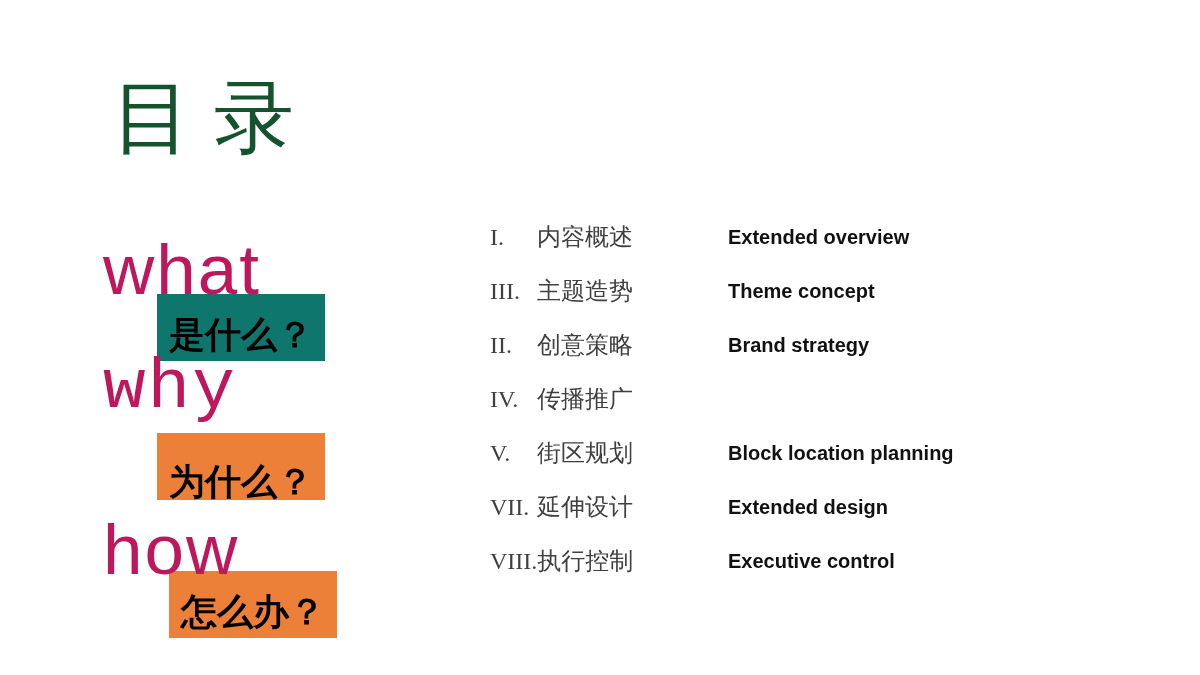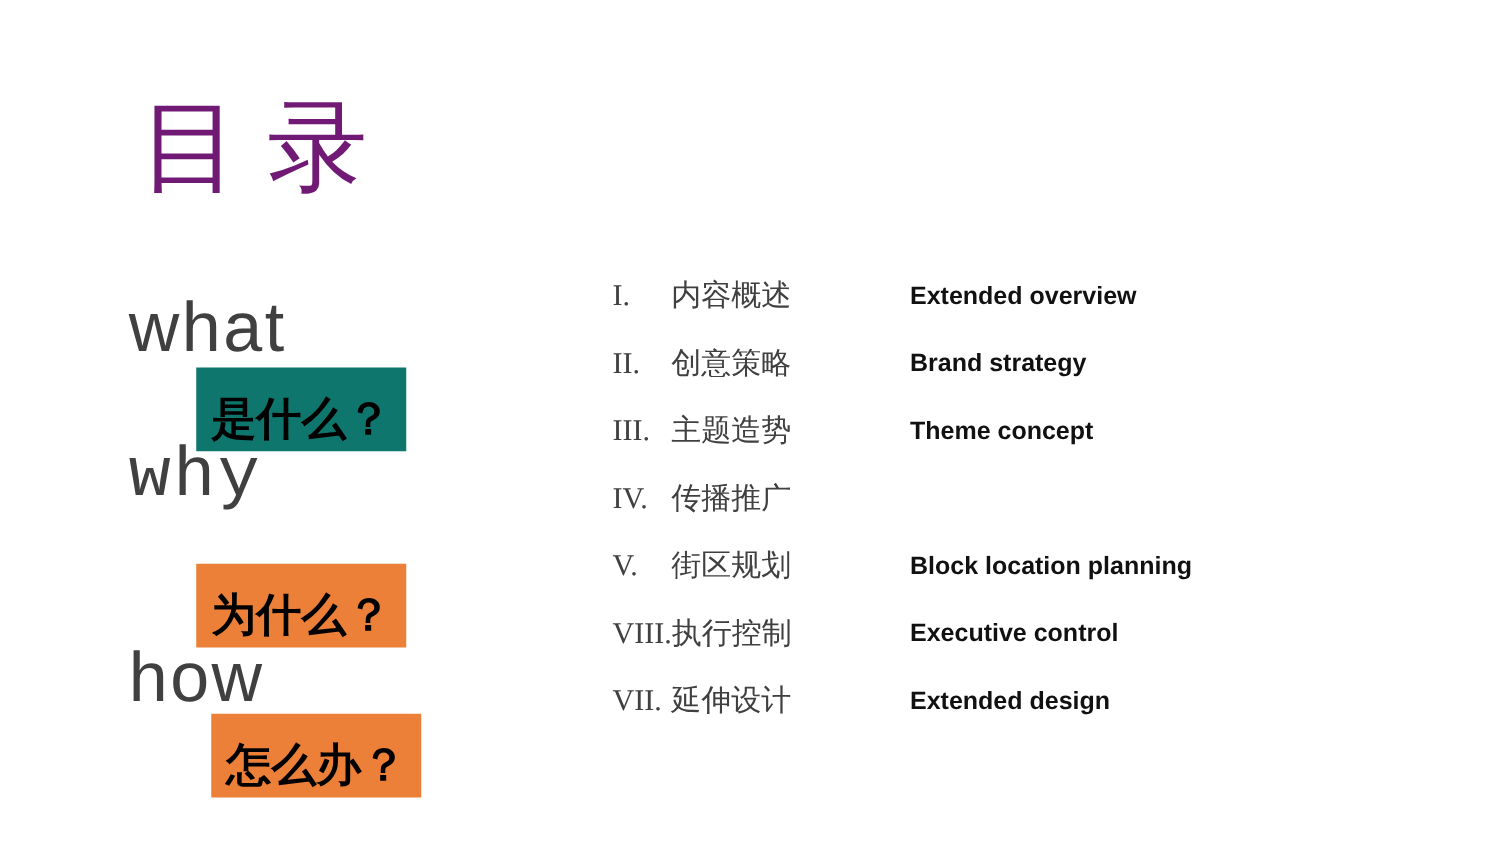--- a/index.html
+++ b/index.html
@@ -20,57 +20,57 @@
   
   .page-title {
     position: absolute;
     left: 112px;
     top: 78px;
     margin: 0;
     font-size: 80px;
     line-height: 1;
     font-weight: 500;
     letter-spacing: 22px;
-    color: #701a75;
+    color: #14532d;
     font-family: "Liberation Sans", sans-serif;
   }
 
   
   .hl-box {
     position: absolute;
     left: 157px;
     width: 168px;
     height: 67px;
     background: #EC8038;
     display: flex;
     align-items: center;
     justify-content: center;
     box-sizing: border-box;
     padding-top: 14px;
     z-index: 1;
   }
   .box-what { top: 294px; }
-  .box-why  { top: 451px; }
+  .box-why  { top: 433px; align-items: flex-end; }
   .box-how  { top: 571px; }
   .hl-cn {
     font-size: 36px;
     font-weight: bold;
     color: #000000;
     line-height: 1;
     white-space: nowrap;
   }
 
   
   .big-word {
     position: absolute;
     left: 103px;
-    font-size: 56px;
+    font-size: 71px;
     line-height: 1;
     letter-spacing: 2px;
-    color: #404040;
+    color: #be185d;
     z-index: 2;
     font-weight: 400;
   }
   .word-what { top: 234px; }
   .word-why  { top: 353px; font-family: Liberation Mono, monospace; }
   .word-how  { top: 514px; }
 
   
   .toc {
     position: absolute;
@@ -134,49 +134,49 @@
 
   <div class="toc">
 
     <div class="toc-row">
       <span class="toc-num">I.</span>
       <span class="toc-cn">内容概述</span>
       <span class="toc-en">Extended overview</span>
     </div>
 
     <div class="toc-row">
+      <span class="toc-num">III.</span>
+      <span class="toc-cn">主题造势</span>
+      <span class="toc-en">Theme concept</span>
+    </div>
+
+    <div class="toc-row">
       <span class="toc-num">II.</span>
       <span class="toc-cn">创意策略</span>
       <span class="toc-en">Brand strategy</span>
-    </div>
-
-    <div class="toc-row">
-      <span class="toc-num">III.</span>
-      <span class="toc-cn">主题造势</span>
-      <span class="toc-en">Theme concept</span>
     </div>
 
     <div class="toc-row">
       <span class="toc-num">IV.</span>
       <span class="toc-cn">传播推广</span>
     </div>
 
     <div class="toc-row">
       <span class="toc-num">V.</span>
       <span class="toc-cn">街区规划</span>
       <span class="toc-en">Block location planning</span>
     </div>
 
 
     <div class="toc-row">
+      <span class="toc-num">VII.</span>
+      <span class="toc-cn">延伸设计</span>
+      <span class="toc-en">Extended design</span>
+    </div>
+
+    <div class="toc-row">
       <span class="toc-num">VIII.</span>
       <span class="toc-cn">执行控制</span>
       <span class="toc-en">Executive control</span>
-    </div>
-
-    <div class="toc-row">
-      <span class="toc-num">VII.</span>
-      <span class="toc-cn">延伸设计</span>
-      <span class="toc-en">Extended design</span>
     </div>
 
   </div>
 </div>
 
 </body></html>

